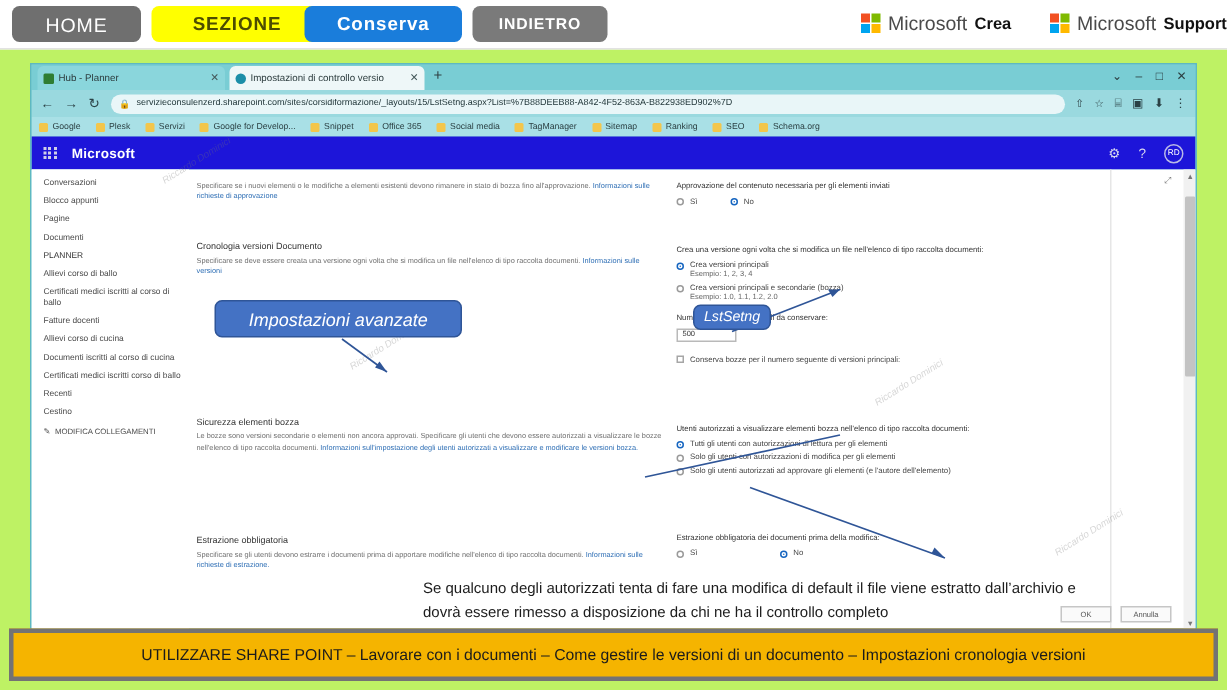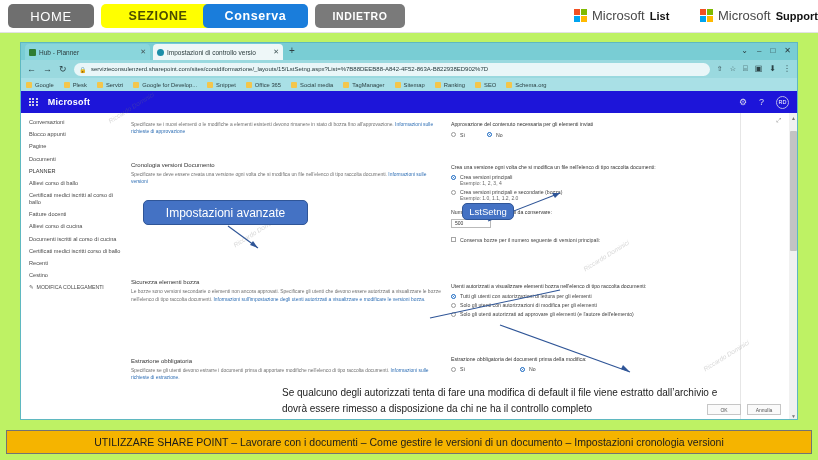--- a/index.html
+++ b/index.html
@@ -133,40 +133,40 @@
   .btn { width:34px; height:11px; border:1px solid #c6c6c6; background:#fafafa; font-size:5px; color:#555;
          display:flex; align-items:center; justify-content:center; }
 
   
   .expand-ic { position:absolute; right:16px; top:4px; font-size:6px; color:#777; }
 
   
   .callout {
     position:absolute; background:#4472c4; color:#fff; border:1.2px solid #2f5597;
     border-radius:5px; display:flex; align-items:center; justify-content:center;
-    font-size:12px; z-index:6;
+    font-size:12px; z-index:6;font-style:italic;
   }
   .callout.adv  { left:143px; top:200px; width:165px; height:25px; }
   .callout.def  { left:462px; top:203px; width:52px;  height:17px; font-size:9.5px; }
 
   .ann-text {
     position:absolute; left:282px; top:385px; width:440px;
     font-size:10px; color:#1c1c1c; line-height:1.55; z-index:6;
   }
 
   svg.arrows { position:absolute; left:0; top:0; width:818px; height:460px; pointer-events:none; z-index:5; }
 
   
   .wm { position:absolute; color:rgba(120,120,120,.30); font-size:6.5px;
         transform:rotate(-32deg); white-space:nowrap; font-style:italic; z-index:4; }
 
   
   .caption {
-    position:absolute; left:6px; bottom:6px; width:806px; height:24px;
-    background:#f5b400; border:1px solid #737373;
+    position:absolute; left:6px; bottom:6px; width:806px; height:35px;
+    background:#f5b400; border:3px solid #737373;
     display:flex; align-items:center; justify-content:center;
     font-size:10.5px; color:#1b1b1b; text-align:center; padding:0 8px;
   }
 </style>
 </head>
 <body>
 
 <div id="root">
 
   <div class="topbar">
@@ -176,21 +176,21 @@
     <div class="navbtn indietro">INDIETRO</div>
 
     <div class="mslogo forum">
       <span class="ms-sq">
           <i></i>
           <i></i>
           <i></i>
           <i></i>
         </span>
       <span class="ms-name">Microsoft</span>
-      <span class="ms-sub">List</span>
+      <span class="ms-sub">Crea</span>
     </div>
     <div class="mslogo supp">
       <span class="ms-sq">
           <i></i>
           <i></i>
           <i></i>
           <i></i>
         </span>
       <span class="ms-name">Microsoft</span>
       <span class="ms-sub">Supporto</span>

